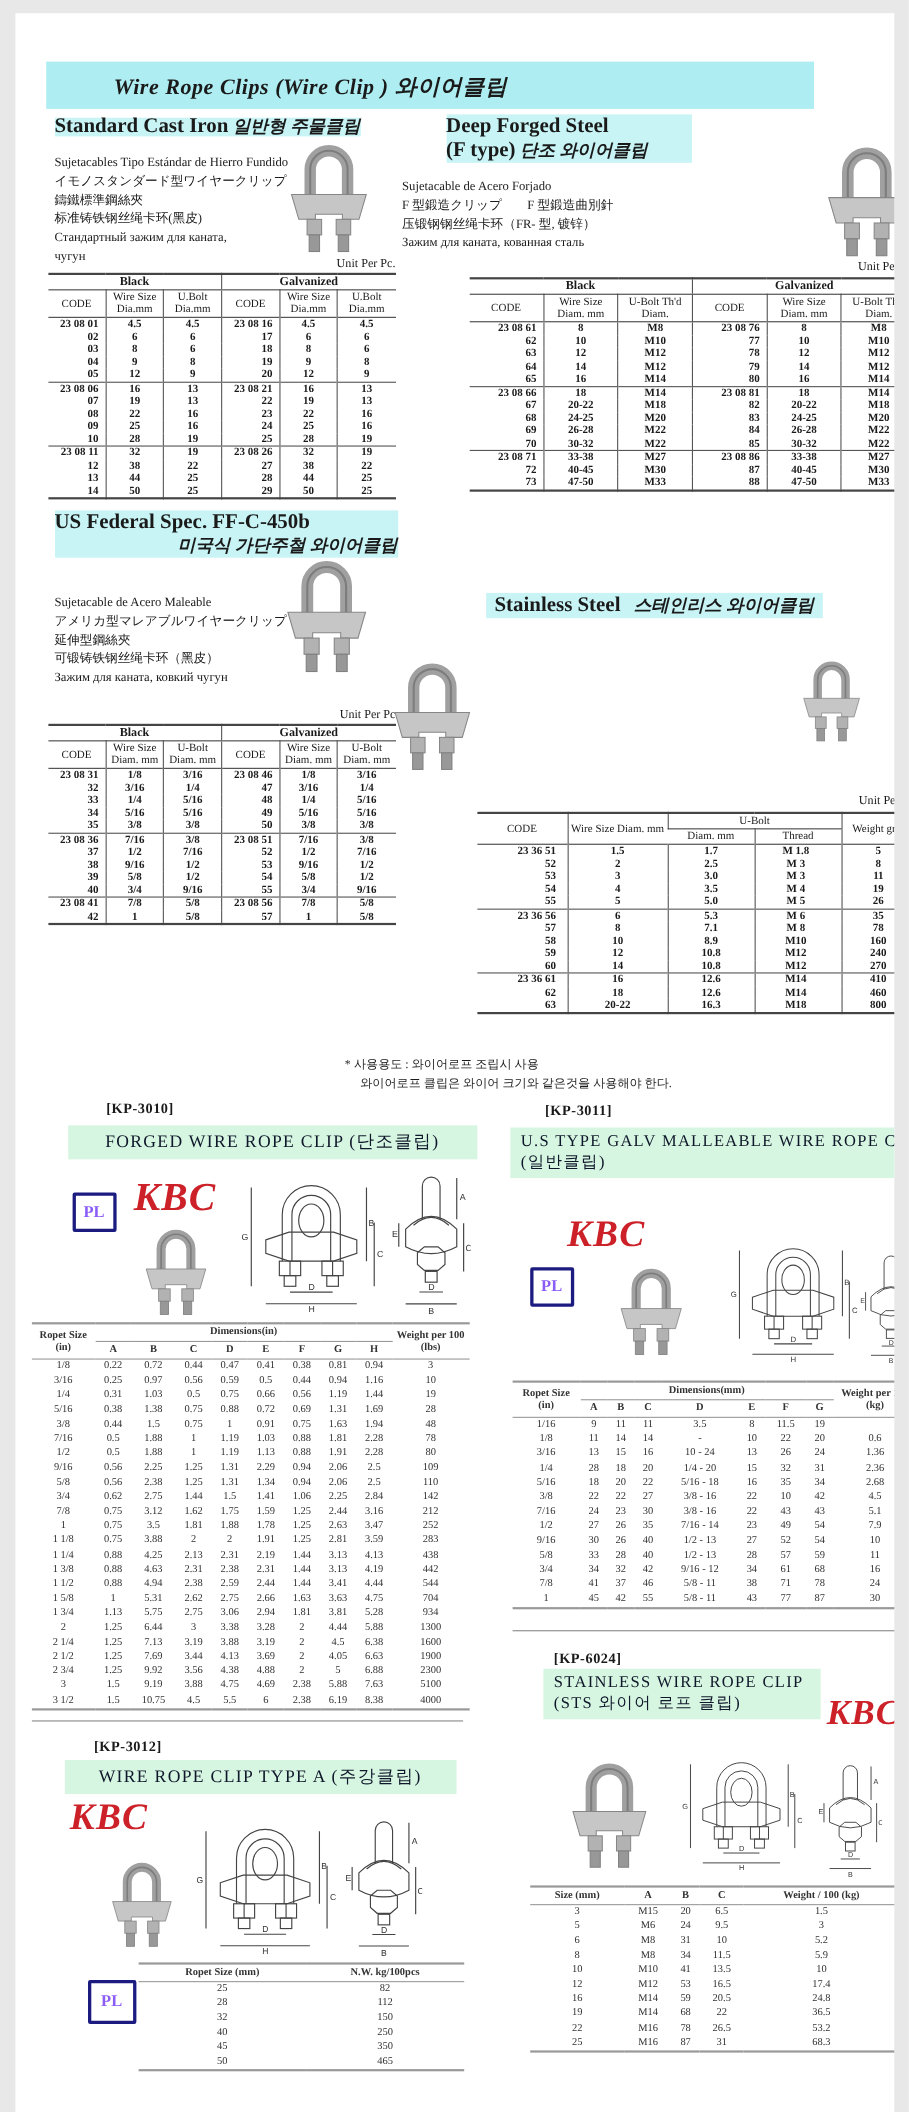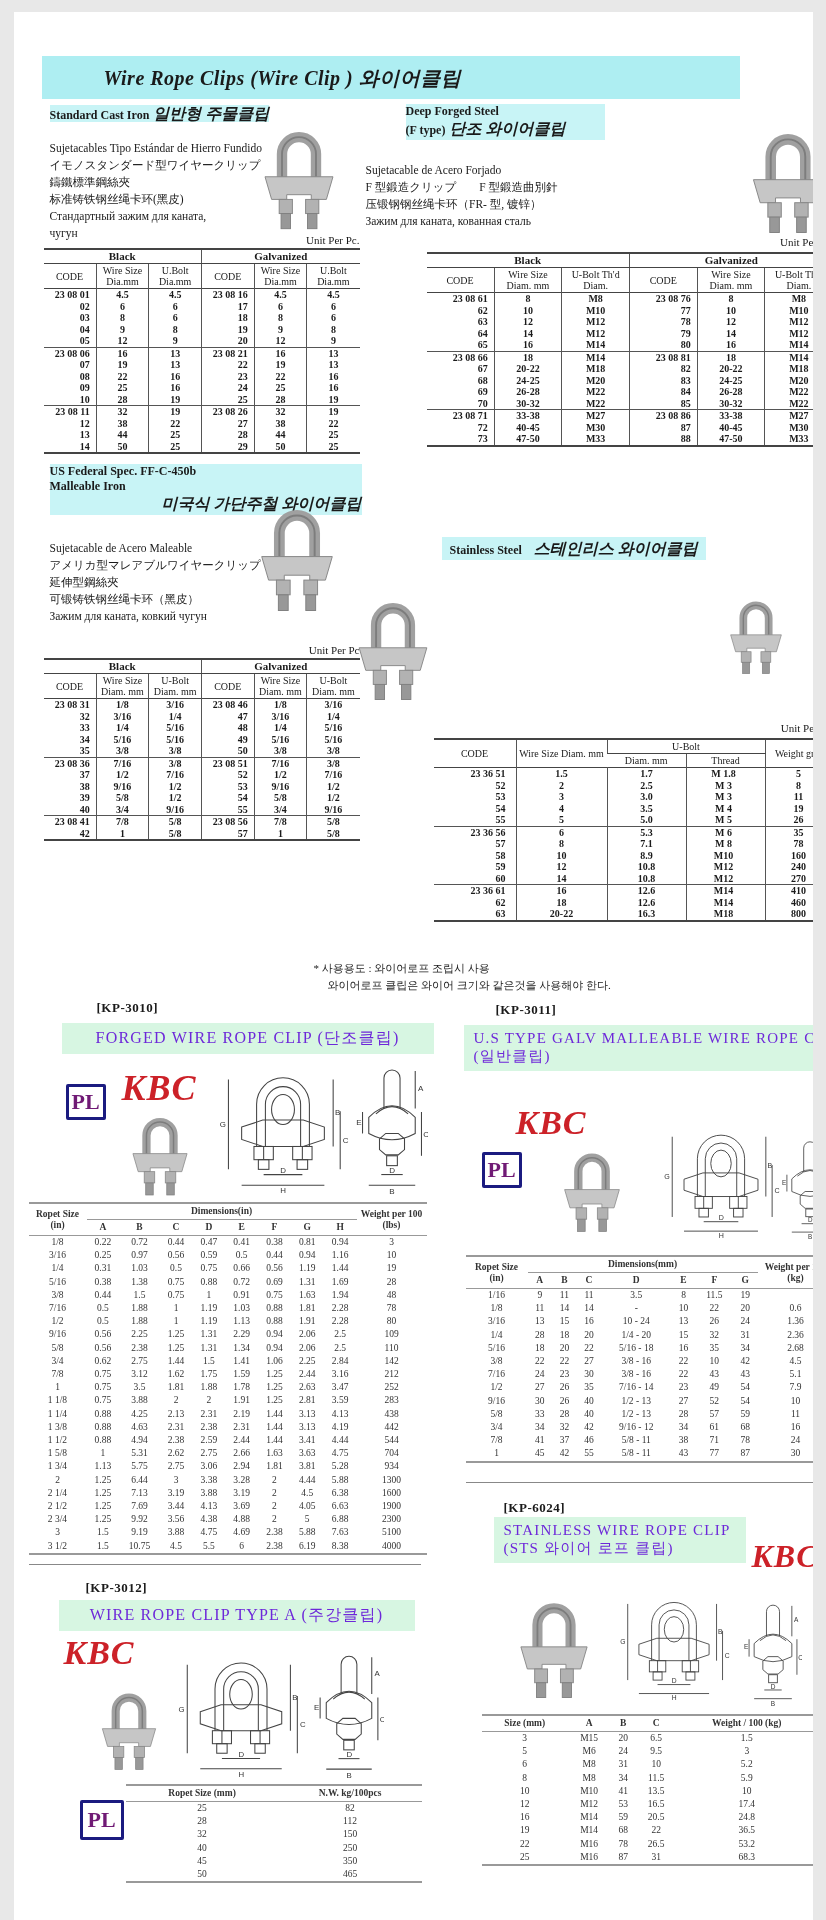--- a/index.html
+++ b/index.html
@@ -2,21 +2,21 @@
 <html><head>
 <meta charset="utf-8">
 <style>
   html,body{margin:0;padding:0;background:#e8e8e8;}
   #page{position:relative;width:799px;height:1920px;background:#ffffff;margin:12px auto;overflow:hidden;
         font-family:Liberation Serif, serif;color:#1a1a1a;}
   .abs{position:absolute;}
   
   .banner{background:#aeeef2;font-style:italic;font-weight:bold;font-size:20px;padding:9px 0 7px 62px;letter-spacing:.5px;}
   .hl{background:#c8f4f6;}
-  .sec-title-en{font-weight:bold;font-size:12px;}
+  .sec-title-en{font-weight:bold;font-size:19px;}
   .sec-title-ko{font-weight:bold;font-style:italic;font-size:16px;}
   .desc div{font-size:11.5px;line-height:17px;white-space:nowrap;}
   .unit{font-size:11px;text-align:right;}
   
   .codes-table{border-collapse:collapse;width:100%;font-size:10px;table-layout:fixed;}
   .codes-table th{font-weight:normal;padding:1px 2px;line-height:11px;}
   .codes-table td{font-weight:bold;text-align:center;padding:0 2px;line-height:11.5px;}
   .codes-table th{border-left:1px solid #555;}
   .codes-table td{border-left:1px solid #555;}
   .codes-table th:first-child,.codes-table td:first-child{border-left:none;}
@@ -31,24 +31,24 @@
   .ss-table td:nth-child(4){text-align:center;border-left:1px solid #555;}
   
   .dim-table{border-collapse:collapse;width:100%;font-size:9.5px;color:#333;
              border-top:2px solid #999;border-bottom:2px solid #999;}
   .dim-table th{font-weight:600;padding:2px 2px;line-height:11px;}
   .dim-table thead{border-bottom:1.5px solid #999;}
   .dim-table td{text-align:center;padding:0 2px;line-height:13.2px;font-weight:400;}
   .dims-underline{border-bottom:1px solid #999;}
   
   .kp-label{font-size:13px;font-weight:600;letter-spacing:.5px;}
-  .green-bar{background:#d7f6e2;font-size:16px;letter-spacing:1.2px;padding:5px 10px;white-space:nowrap;color:#6d28d9;}
+  .green-bar{background:#d7f6e2;font-size:16px;letter-spacing:1.2px;padding:5px 10px;white-space:nowrap;color:#0f172a;}
   .green-bar.small{font-size:15px;}
   .kbc{color:#cc2128;font-style:italic;font-weight:bold;letter-spacing:1px;}
-  .pl-box{border:3px solid #1b1b80;background:#fff;color:#701a75;font-weight:bold;font-size:22px;
+  .pl-box{border:3px solid #1b1b80;background:#fff;color:#8b5cf6;font-weight:bold;font-size:15px;
           width:34px;height:30px;display:flex;align-items:center;justify-content:center;border-radius:2px;}
   .note div{font-size:11px;line-height:17px;}
   .note div:nth-child(2){padding-left:14px;}
   .rule{border-top:1.5px solid #888;}
   svg{display:block;}
 </style>
 </head>
 <body>
 
 <svg width="0" height="0" style="position:absolute" aria-hidden="true">
@@ -411,21 +411,20 @@
             <td>47-50</td>
             <td>M33</td>
           </tr>
         </tbody>
     </table>
   </div>
 
   <div class="abs" style="left:36px;top:452px;width:312px;">
     <div class="hl">
       <div class="sec-title-en">US Federal Spec. FF-C-450b</div>
-      <div class="sec-title-en">Malleable Iron</div>
       <div class="sec-title-ko" style="text-align:right;">미국식 가단주철 와이어클립</div>
     </div>
   </div>
   <div class="abs desc" style="left:36px;top:528px;">
       <div>Sujetacable de Acero Maleable</div>
       <div>アメリカ型マレアブルワイヤークリップ</div>
       <div>延伸型鋼絲夾</div>
       <div>可锻铸铁钢丝绳卡环（黑皮）</div>
       <div>Зажим для каната, ковкий чугун</div>
     </div>

